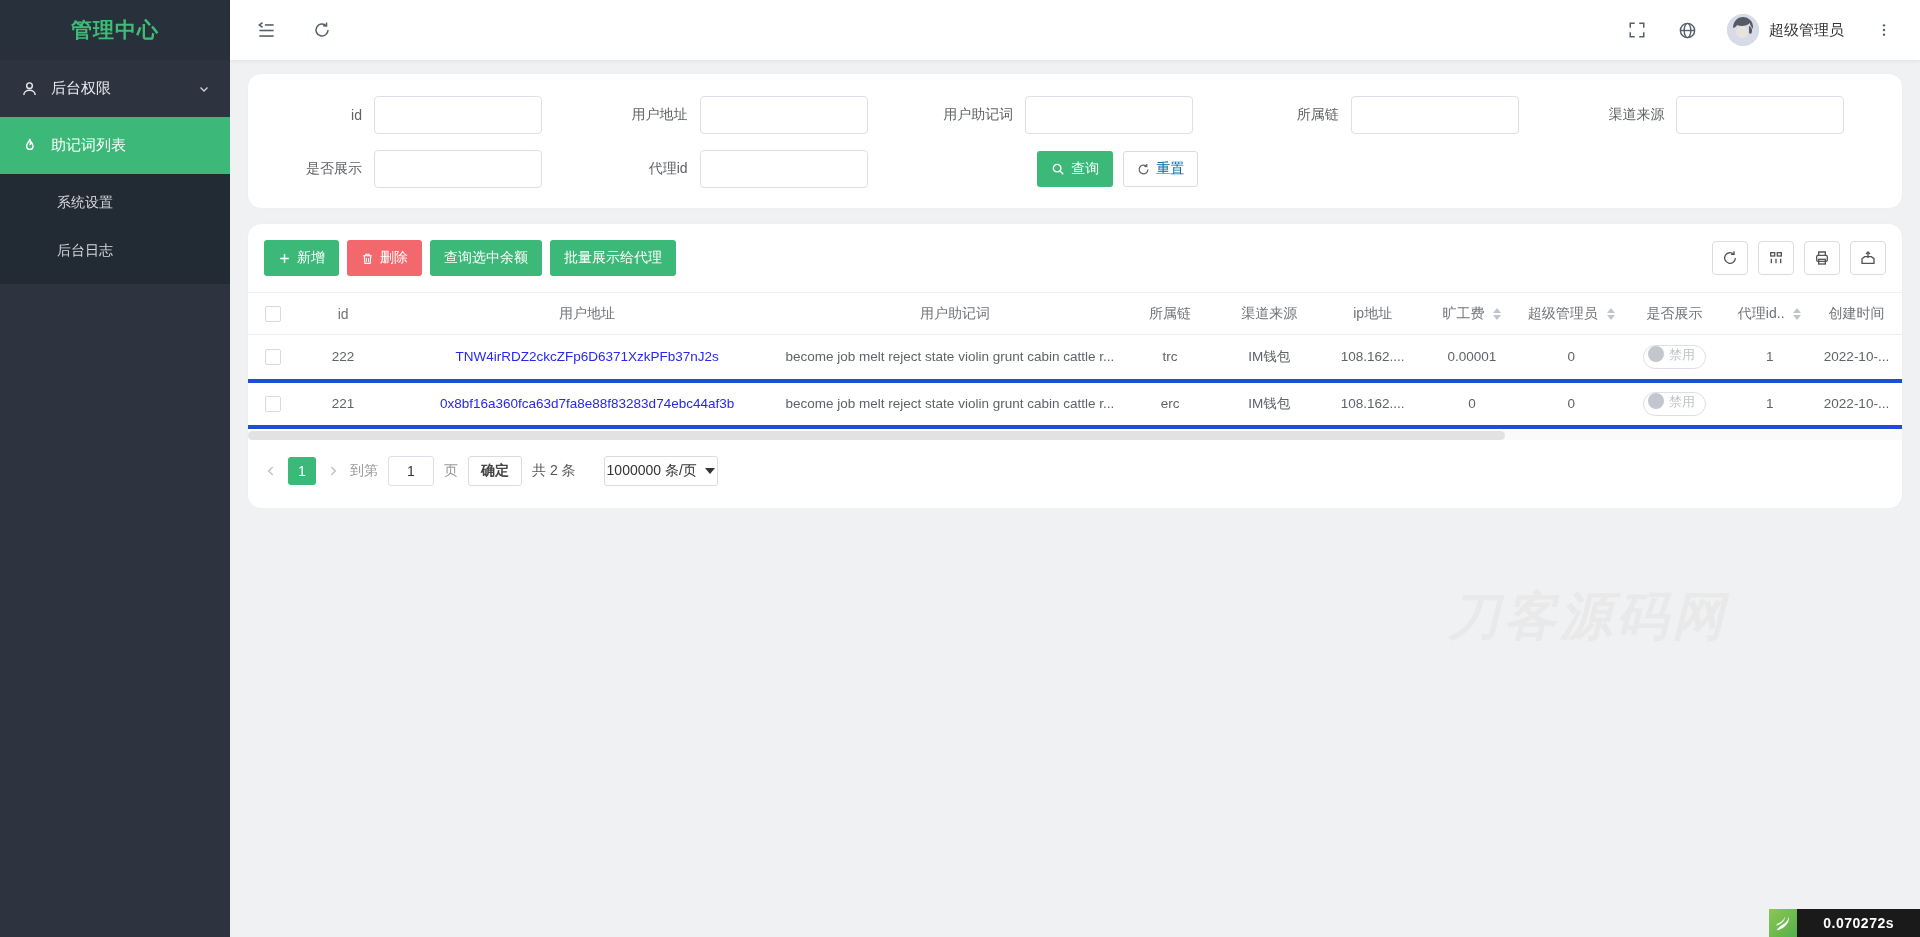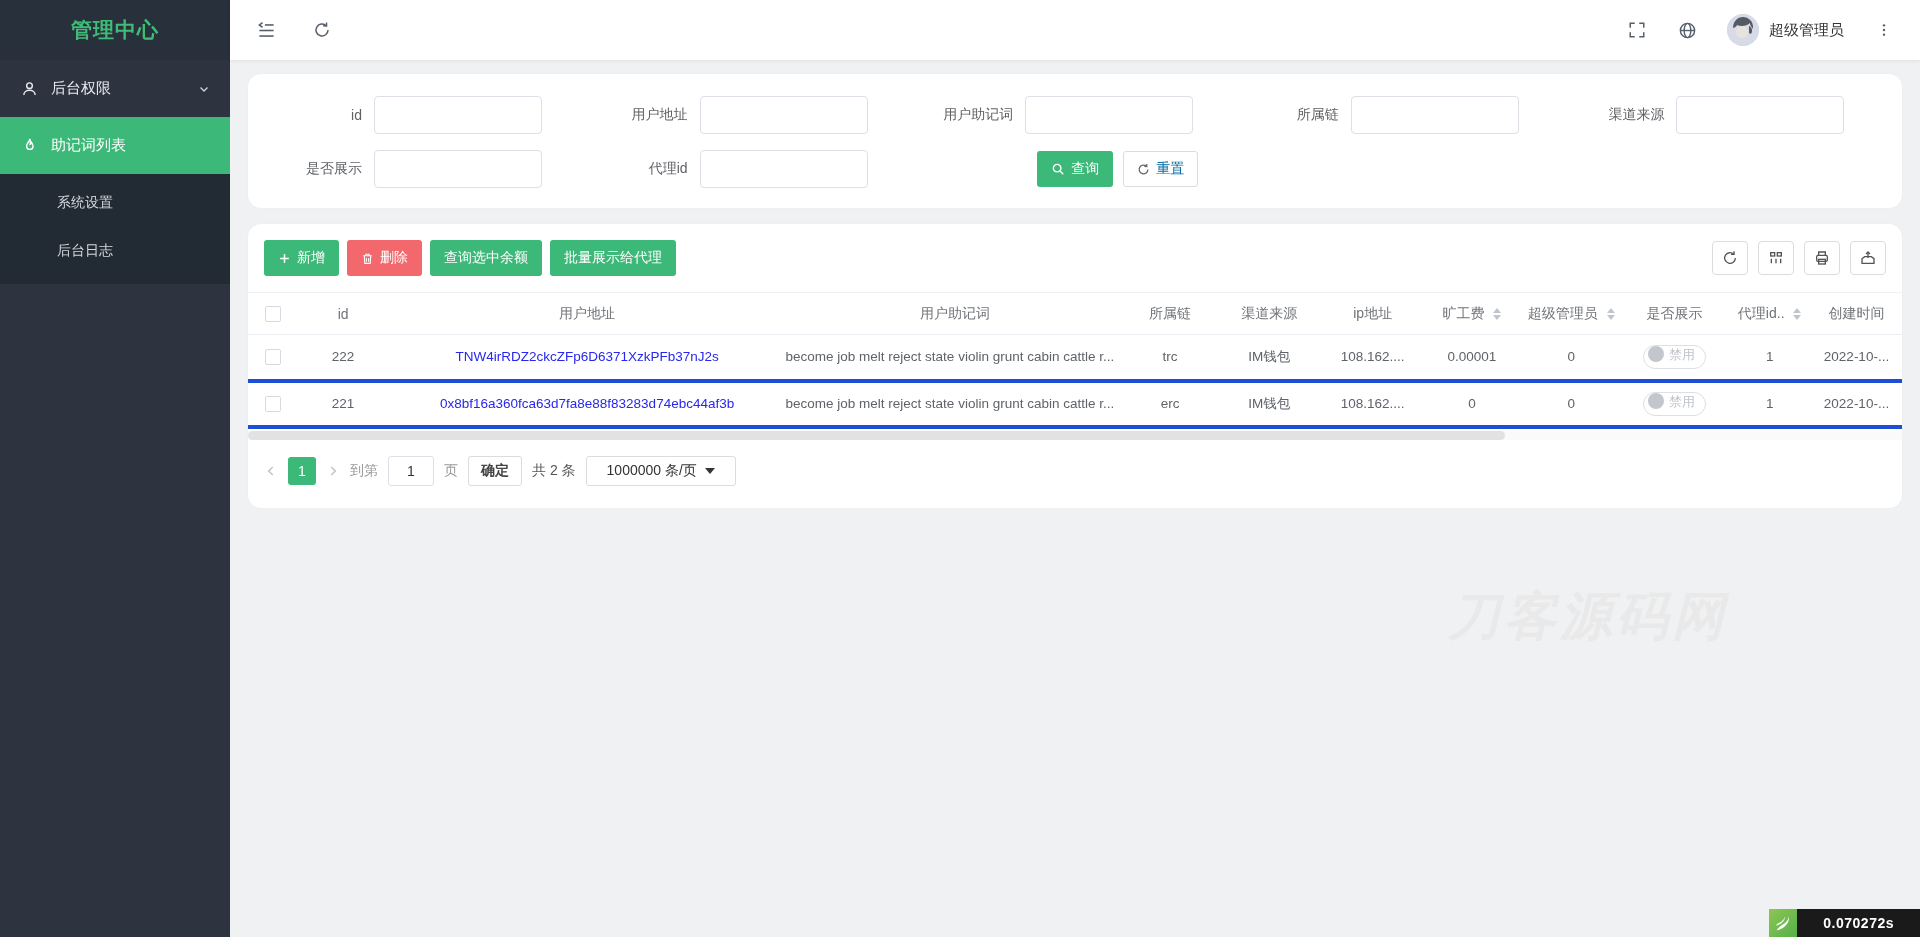--- a/index.html
+++ b/index.html
@@ -81,21 +81,21 @@
   .pager { display:flex; align-items:center; gap:10px; padding:10px 16px 16px; font-size:14px; color:#999; }
   .pg-arrow { color:#c0c4cc; display:inline-flex; cursor:pointer; }
   .pg-num { width:28px; height:28px; background:#3cb878; color:#fff; border-radius:3px; display:inline-flex;
             align-items:center; justify-content:center; font-size:14px; cursor:pointer; }
   .pg-input { width:46px; height:30px; border:1px solid #dcdfe6; border-radius:3px; text-align:center;
               font-size:14px; color:#333; outline:none; }
   .pg-confirm { height:30px; padding:0 12px; background:#fff; border:1px solid #dcdcdc; border-radius:3px;
                 font-size:14px; font-weight:bold; color:#444; cursor:pointer; }
   .pg-total { color:#555; }
   .pg-size { height:30px; border:1px solid #dcdcdc; border-radius:3px; display:inline-flex; align-items:center;
-             gap:8px; padding:0 20px; color:#333; font-size:14px; cursor:pointer; background:#fff; }
+             gap:8px; padding:0 2px; color:#333; font-size:14px; cursor:pointer; background:#fff;margin-left:18px; }
   .pg-size .caret { width:0; height:0; border-left:5px solid transparent; border-right:5px solid transparent;
                     border-top:6px solid #333; display:inline-block; }
 
   
   .watermark { position:absolute; left:1218px; top:522px; font-size:52px; font-weight:bold; font-style:italic;
                color:#e9e9e9; letter-spacing:4px; white-space:nowrap; user-select:none; }
   .timer { position:fixed; right:0; bottom:0; display:flex; align-items:stretch; height:28px; z-index:9; }
   .timer .logo { width:28px; height:28px; background:linear-gradient(135deg,#8dc653,#55b04a); display:flex;
                  align-items:center; justify-content:center; }
   .timer .val { background:#1a1a1a; color:#fff; font-size:14px; font-weight:bold; display:flex;

